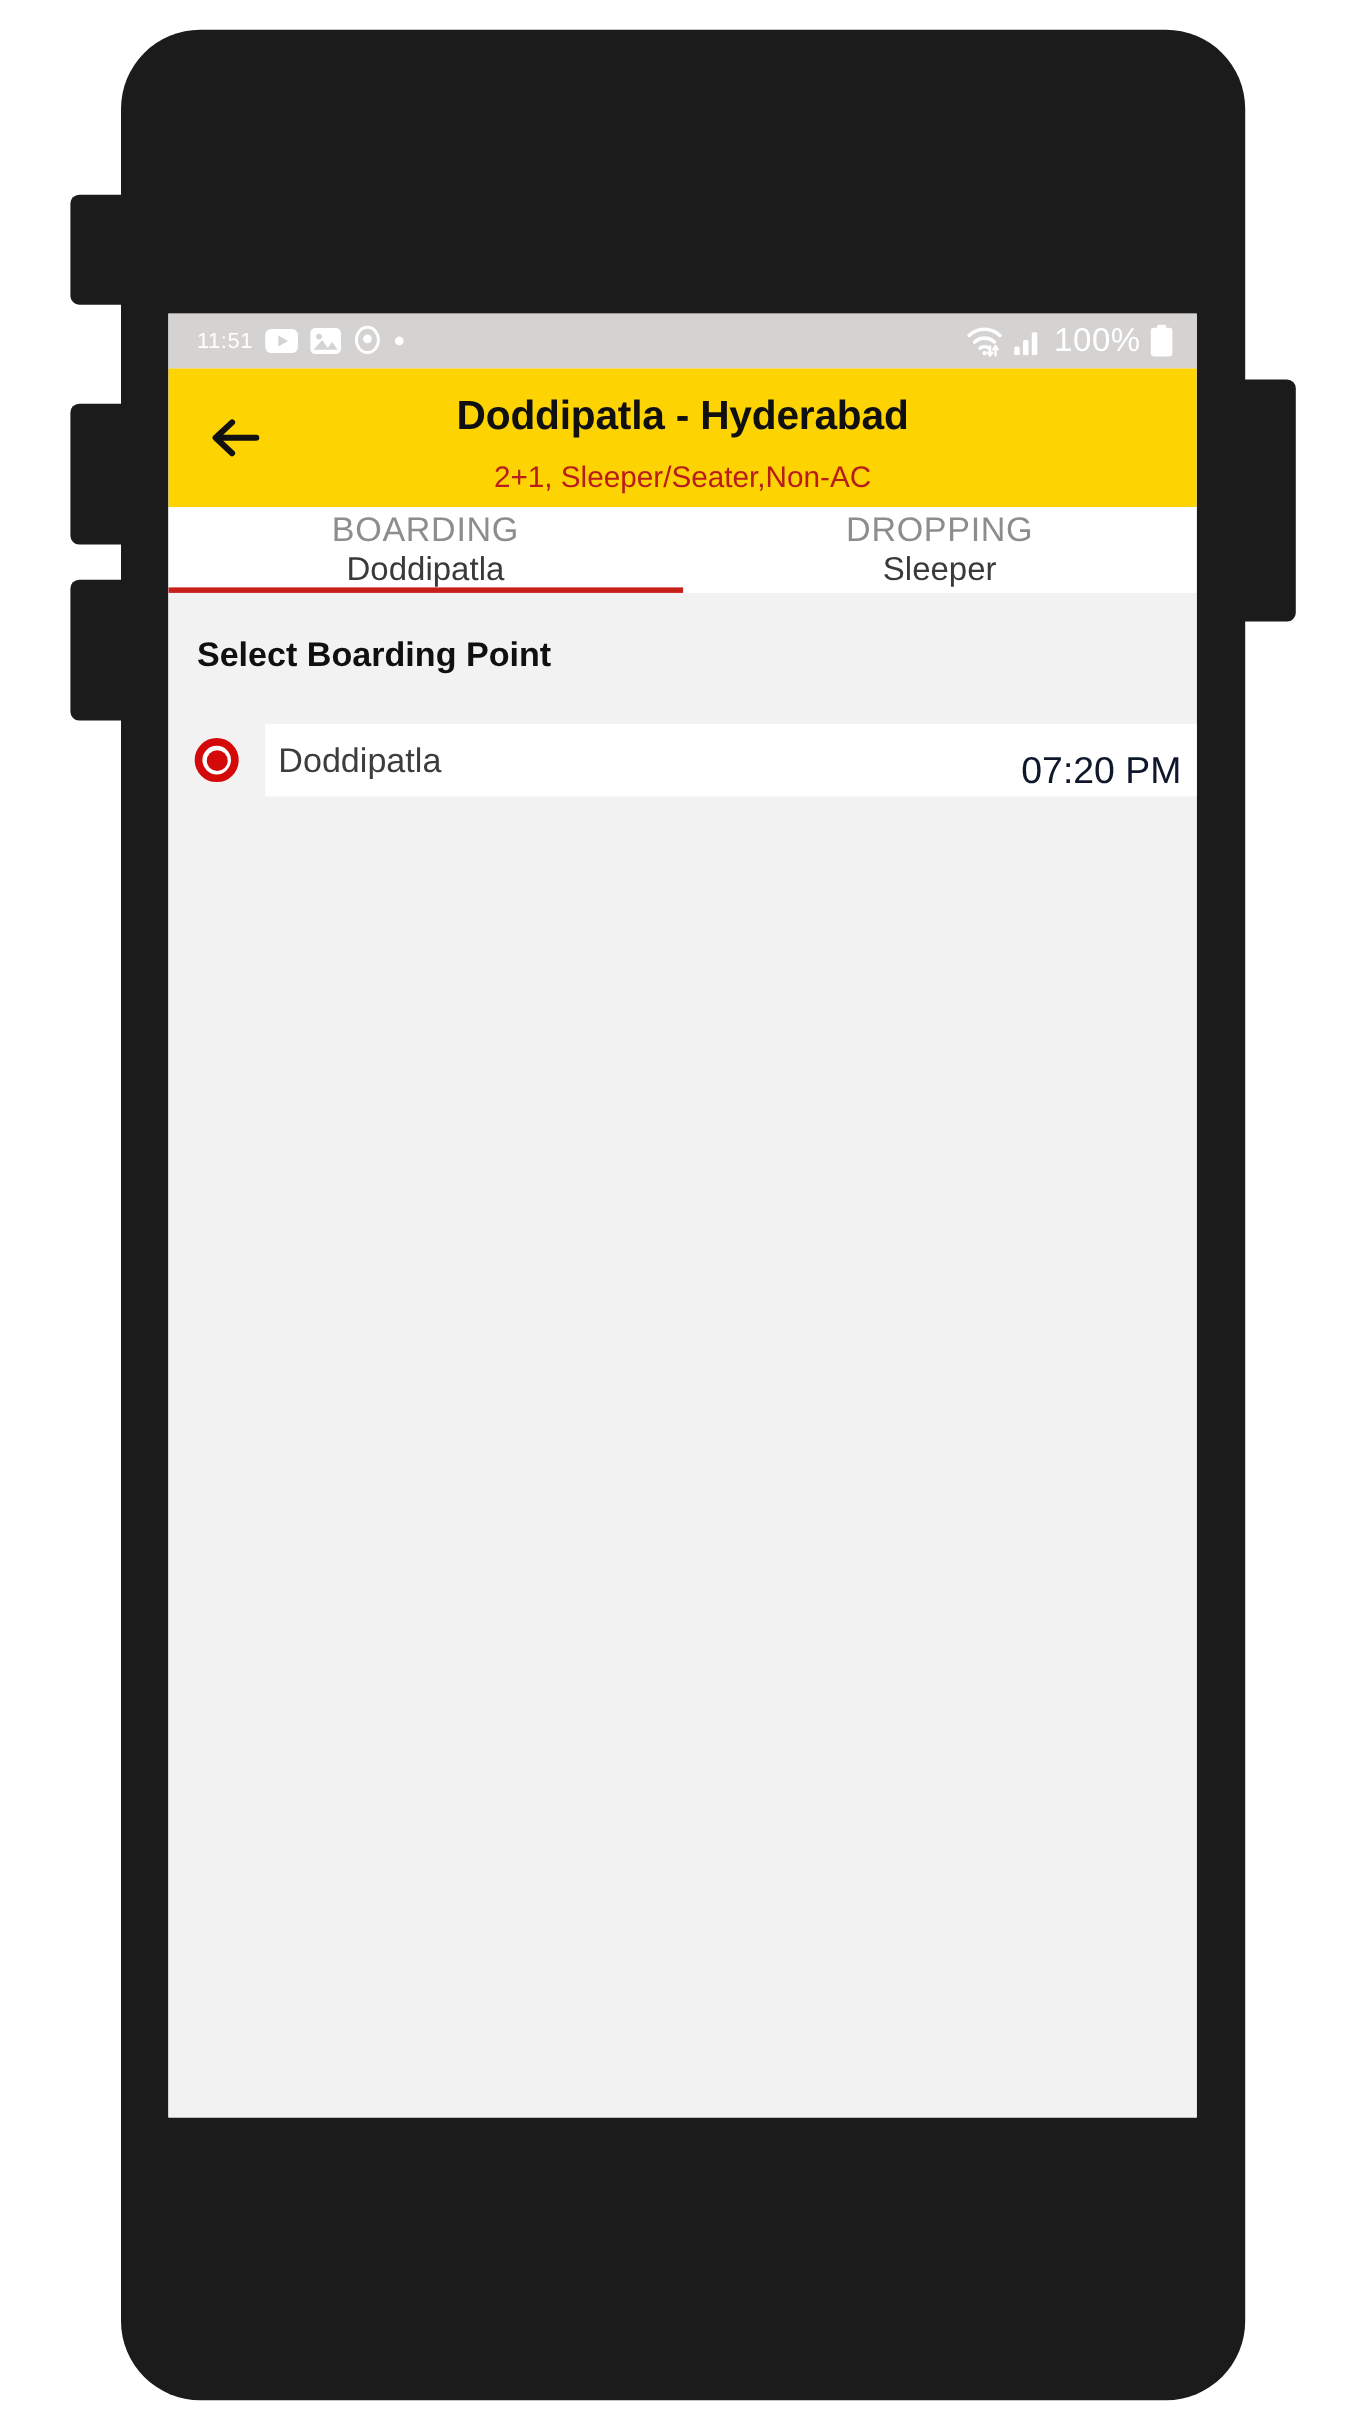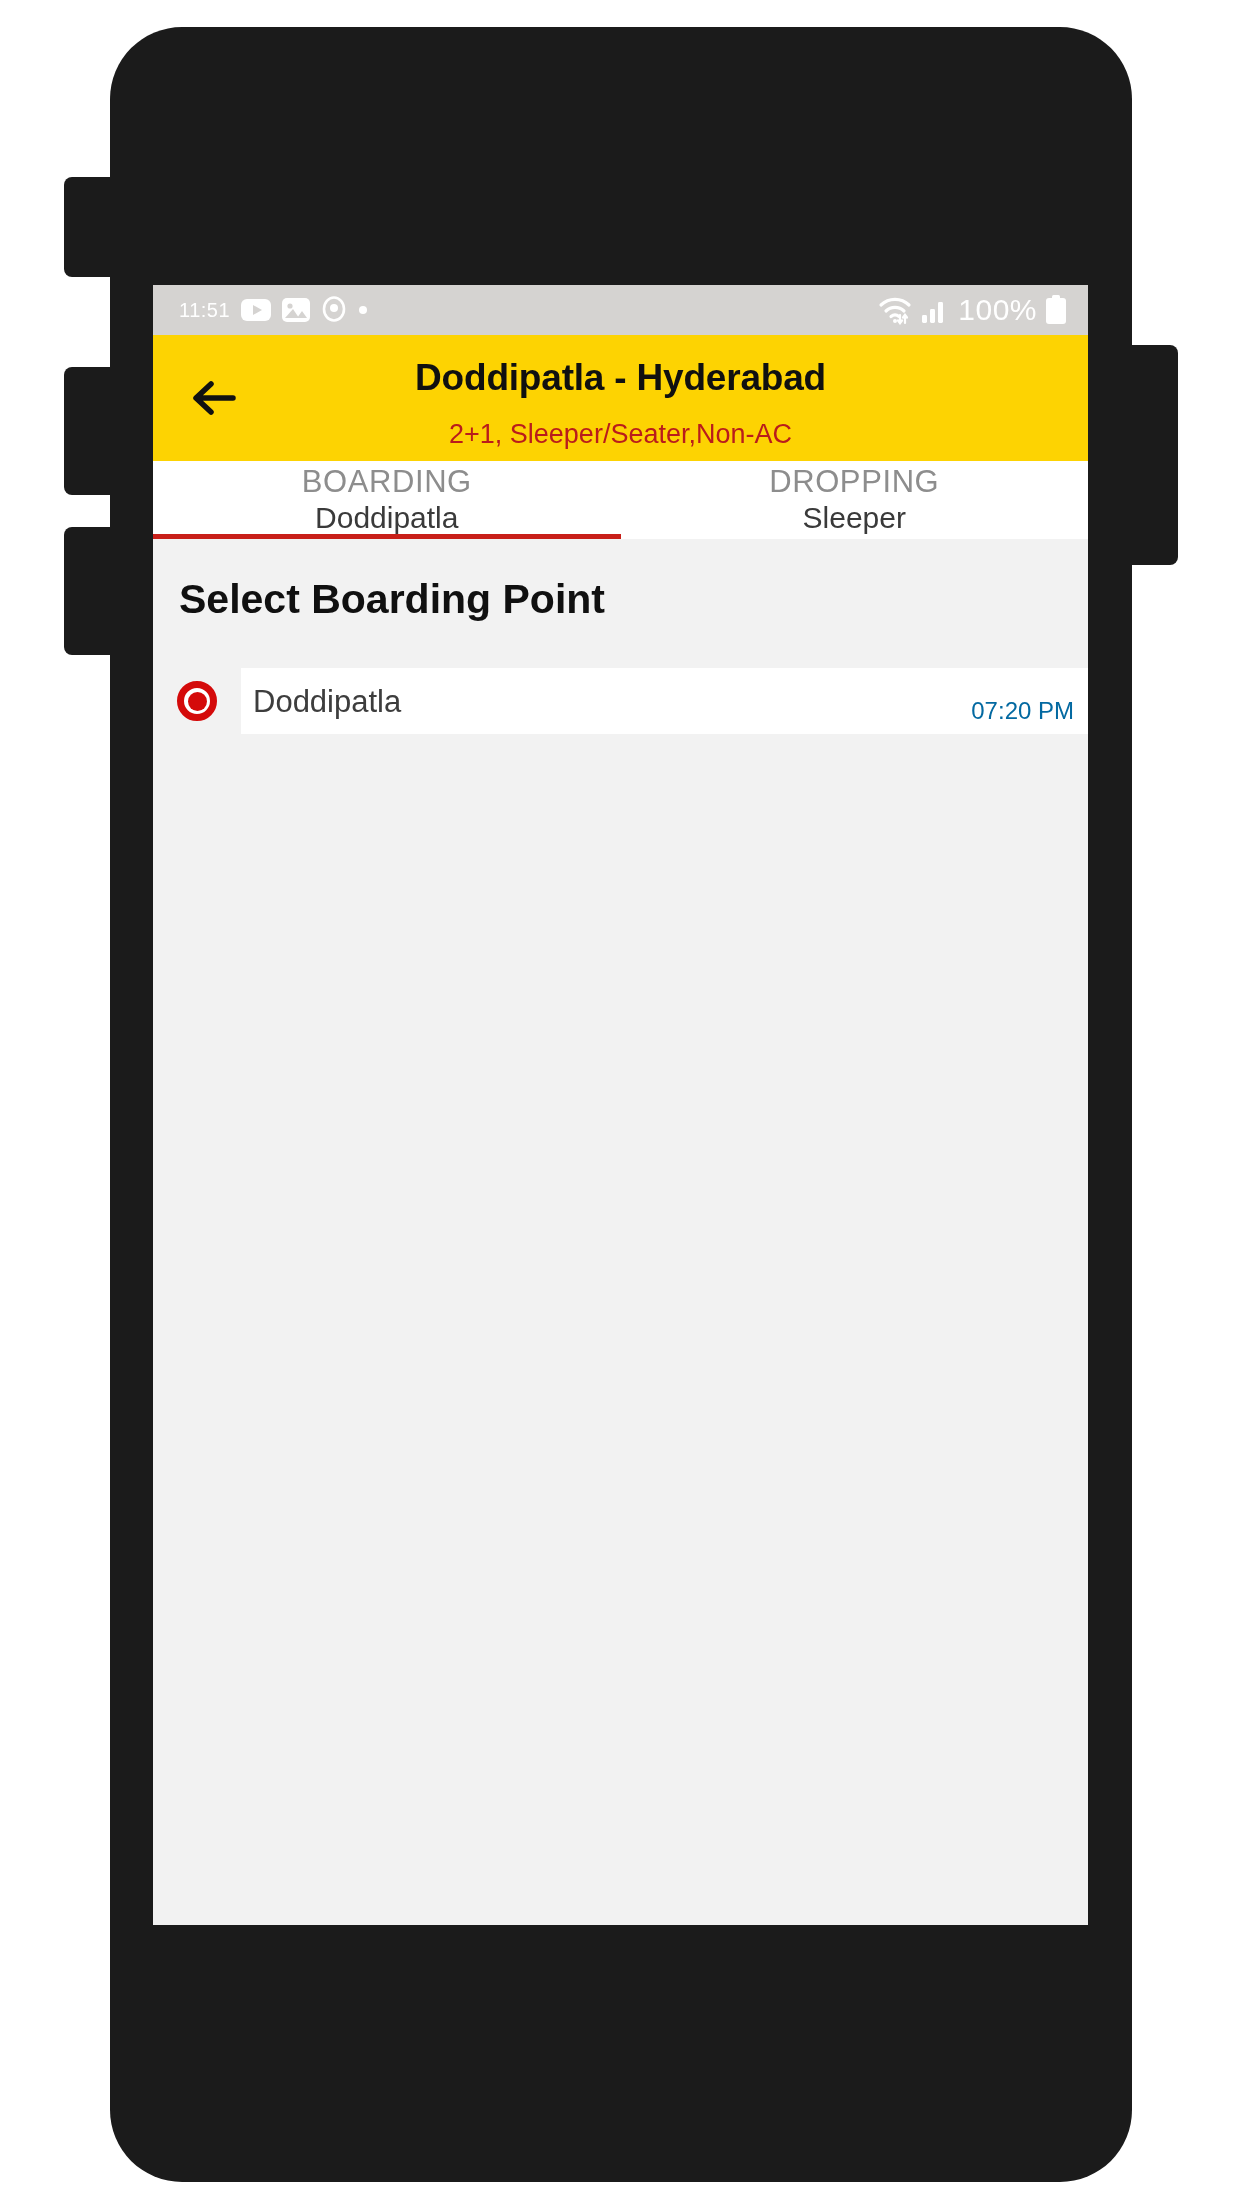--- a/index.html
+++ b/index.html
@@ -99,21 +99,21 @@
     position:absolute;
     left:0; bottom:0;
     width:50%;
     height:5px;
     background:#c81f19;
   }
 
   
   #content{ background:#f2f2f2; height:1392px; }
   #section-title{
-    font-size:41px;
+    font-size:31px;
     font-weight:bold;
     color:#101010;
     padding:40px 0 38px 26px;
     line-height:1;
   }
   #points-list{ }
   .point-row{
     display:flex;
     align-items:center;
     padding:10px 0 22px 0;
@@ -139,21 +139,21 @@
   .point-card{
     flex:1;
     background:#ffffff;
     height:66px;
     display:flex;
     align-items:center;
     justify-content:space-between;
     padding:0 14px 0 12px;
   }
   .point-name{ font-size:31px; color:#3d3d3d; line-height:1; }
-  .point-time{ font-size:24px; color:#0369a1; line-height:1;margin-top:19px; }
+  .point-time{ font-size:34px; color:#0f172a; line-height:1;margin-top:19px; }
 </style>
 </head>
 <body>
 
 <div id="device-frame">
 
   <div class="side-btn" id="btn-mute"></div>
   <div class="side-btn" id="btn-vol-up"></div>
   <div class="side-btn" id="btn-vol-down"></div>
   <div class="side-btn" id="btn-power"></div>

